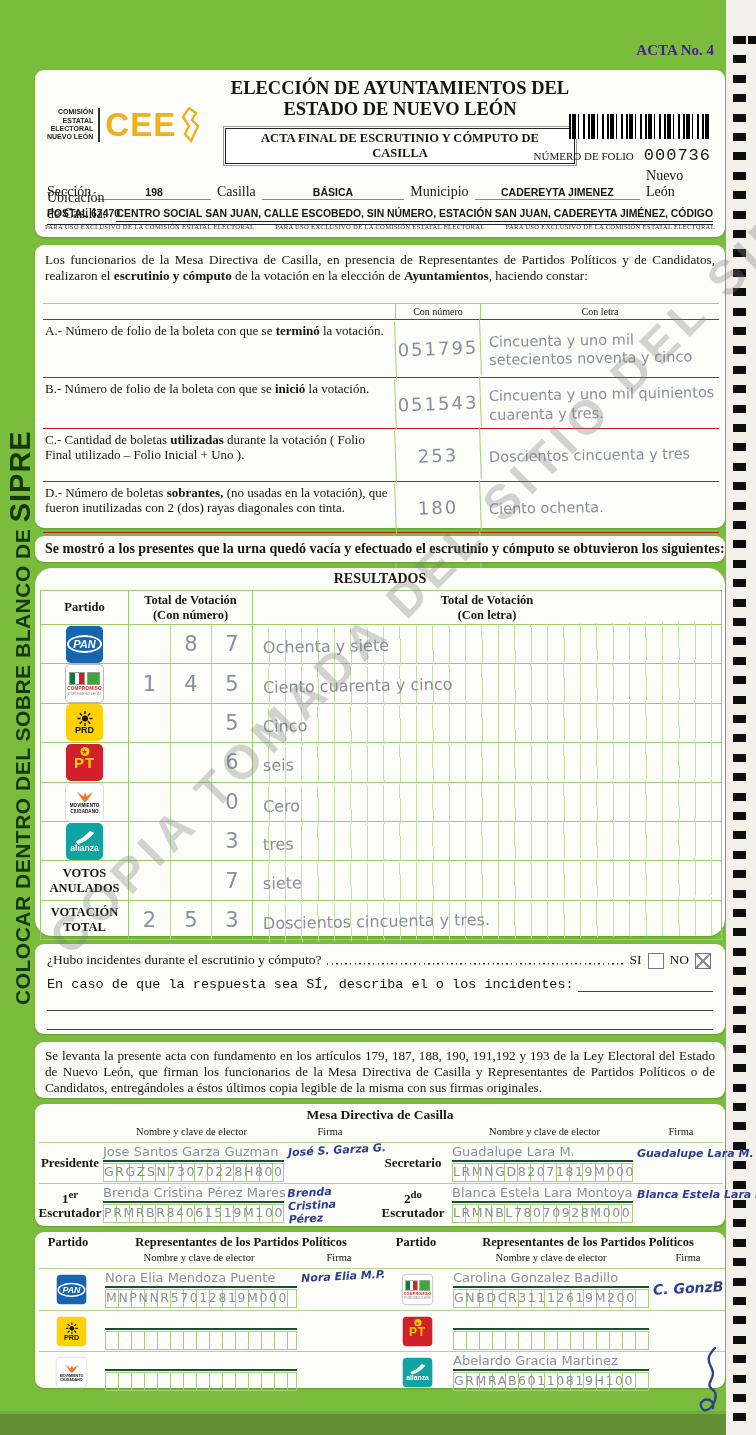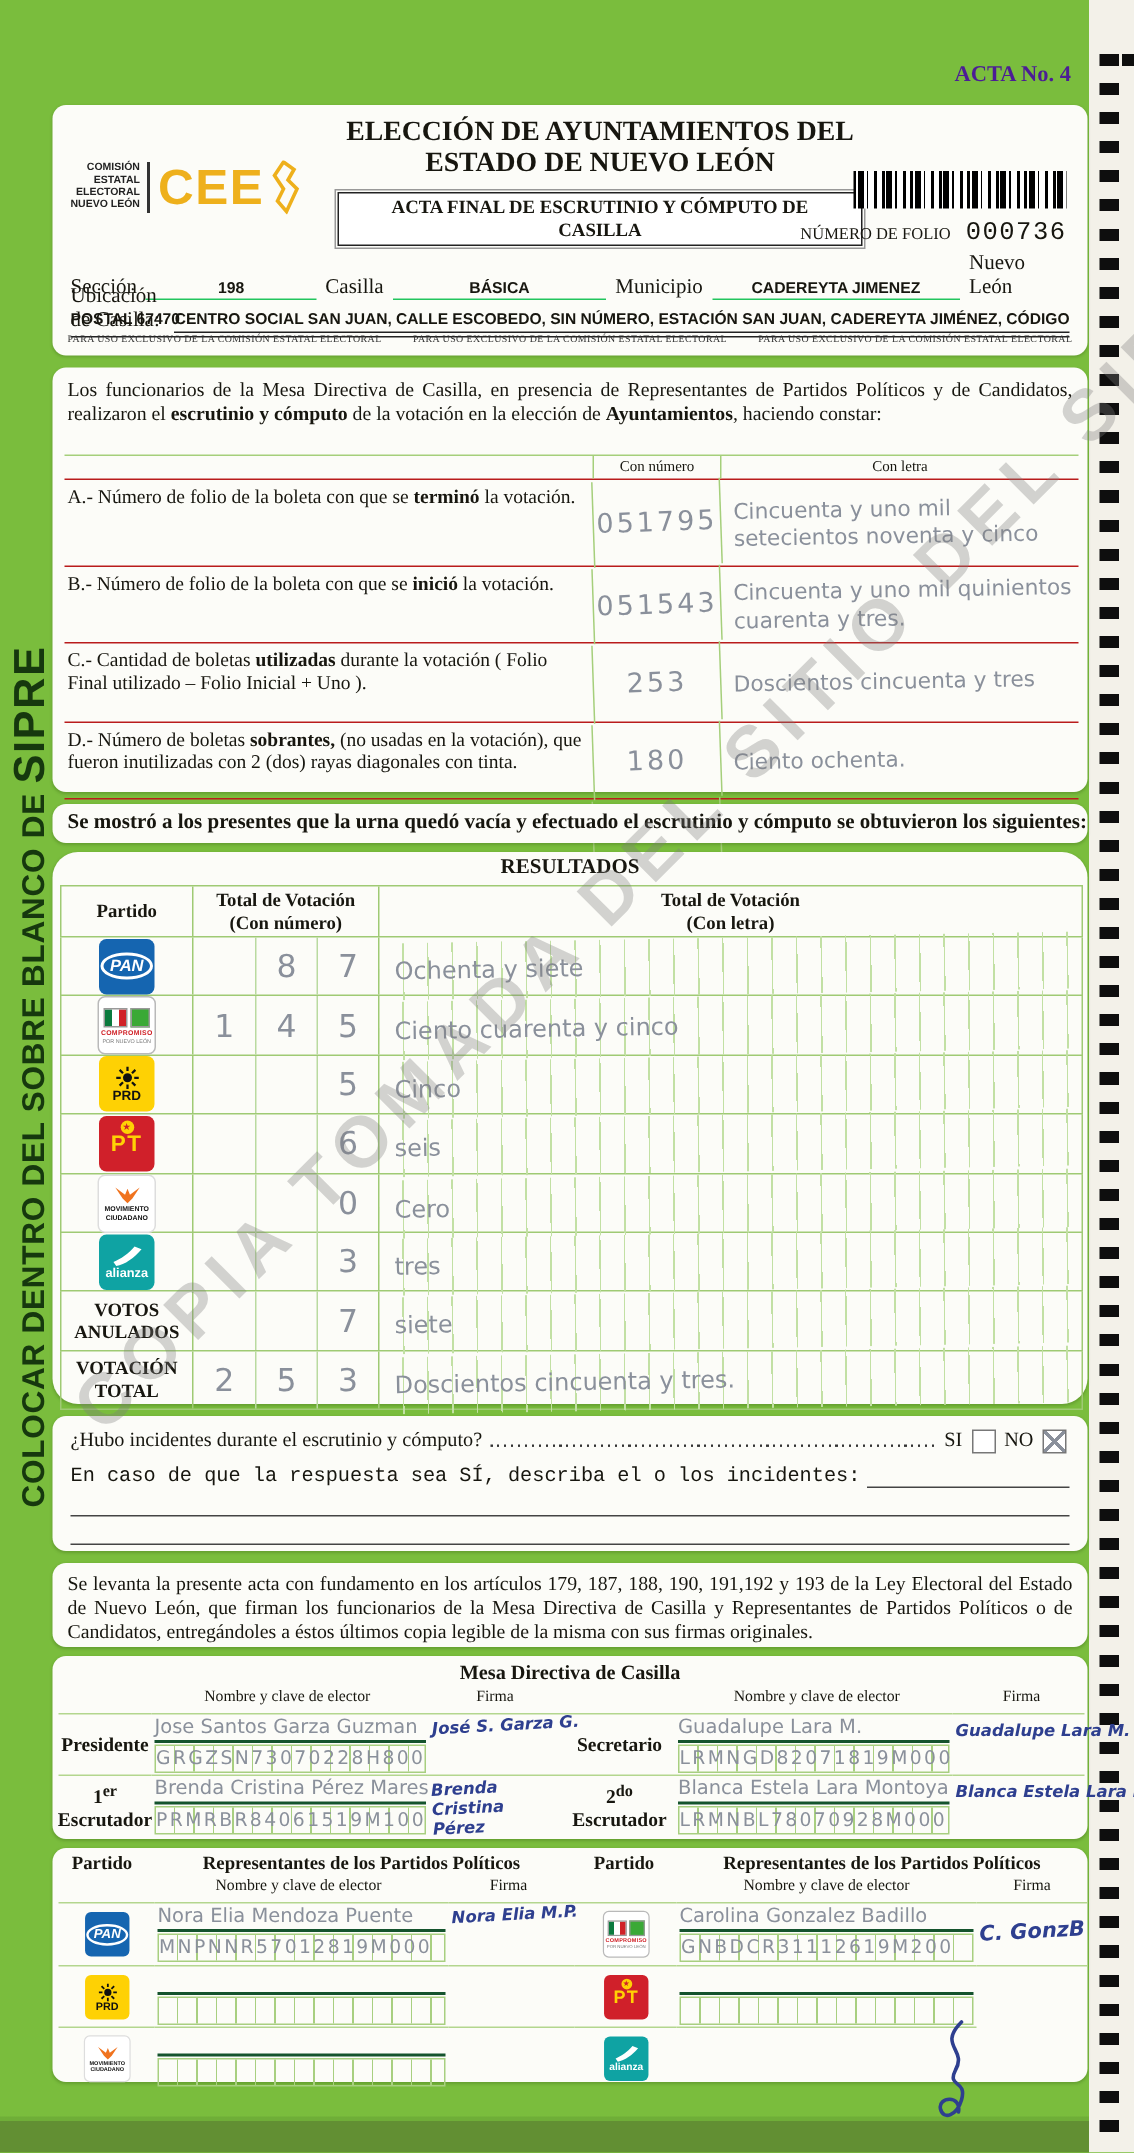--- a/index.html
+++ b/index.html
@@ -587,20 +587,24 @@
     <div class="mcell"></div>
     <div class="mcell rparty">
       <div class="plogo alz sm">
         <svg width="22" height="15" viewBox="0 0 22 16">
             <path d="M1 12 C6 10 12 6 16 1 L21 3 C16 9 9 14 3 15 Z" fill="#fff"></path>
           </svg>
         <span class="alz-txt">alianza</span>
       </div>
     </div>
     <div class="mcell">
+      <div class="nameline hw">Abelardo Gracia Martinez</div>
+      <div class="clave hw">GRMRAB60110819H100</div>
+    </div>
+    <div class="mcell">
       <svg class="scribble" width="46" height="70" viewBox="0 0 46 70">
         <path d="M30 2 C14 18 34 20 26 34 C20 46 34 40 30 54 C27 64 18 68 16 60 C14 52 30 50 28 62" fill="none" stroke="#2e3f8f" stroke-width="2.4" stroke-linecap="round"></path>
       </svg>
     </div>
   </div>
 </div>
 
 <div class="bottom-strip"></div>
 
 </body></html>

